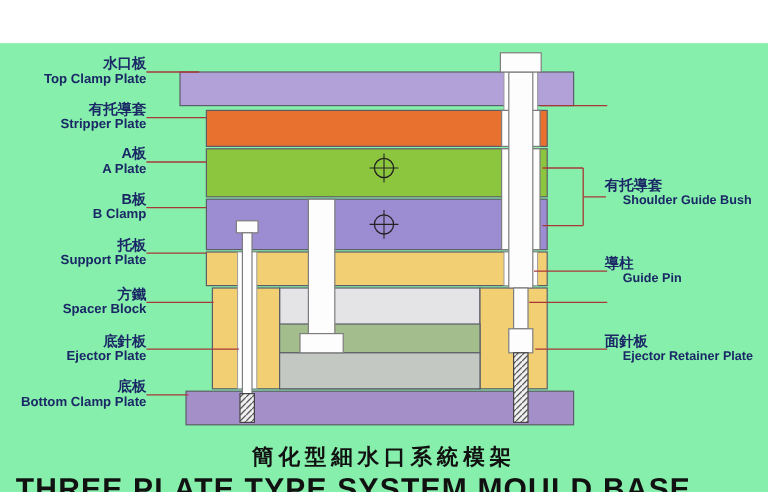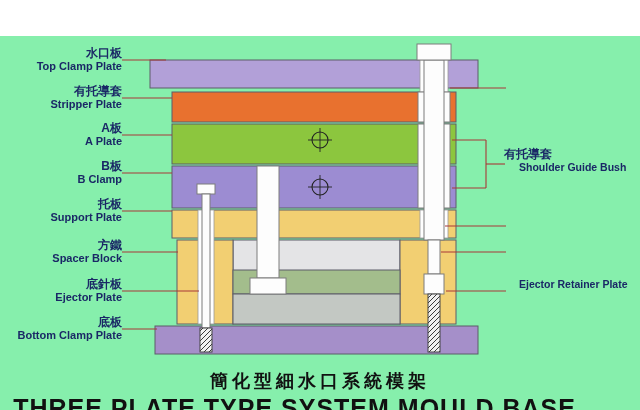--- a/index.html
+++ b/index.html
@@ -122,20 +122,25 @@
   </div>
   <div class="lbl left" style="top:280px">
     <div class="zh">底板</div>
     <div class="en">Bottom Clamp Plate</div>
   </div>
 
   <div class="lbl right" style="top:112px">
     <div class="zh">有托導套</div>
     <div class="en">Shoulder Guide Bush</div>
   </div>
+  <div class="lbl right" style="top:177px">
+    <div class="zh">導柱</div>
+    <div class="en">Guide Pin</div>
+  </div>
   <div class="lbl right" style="top:242px">
+    <div class="zh">面針板</div>
     <div class="en">Ejector Retainer Plate</div>
   </div>
 
   <div class="title-zh">簡化型細水口系統模架</div>
   <div class="title-en">THREE PLATE TYPE SYSTEM MOULD BASE</div>
 
 </div>
 
 </body></html>

